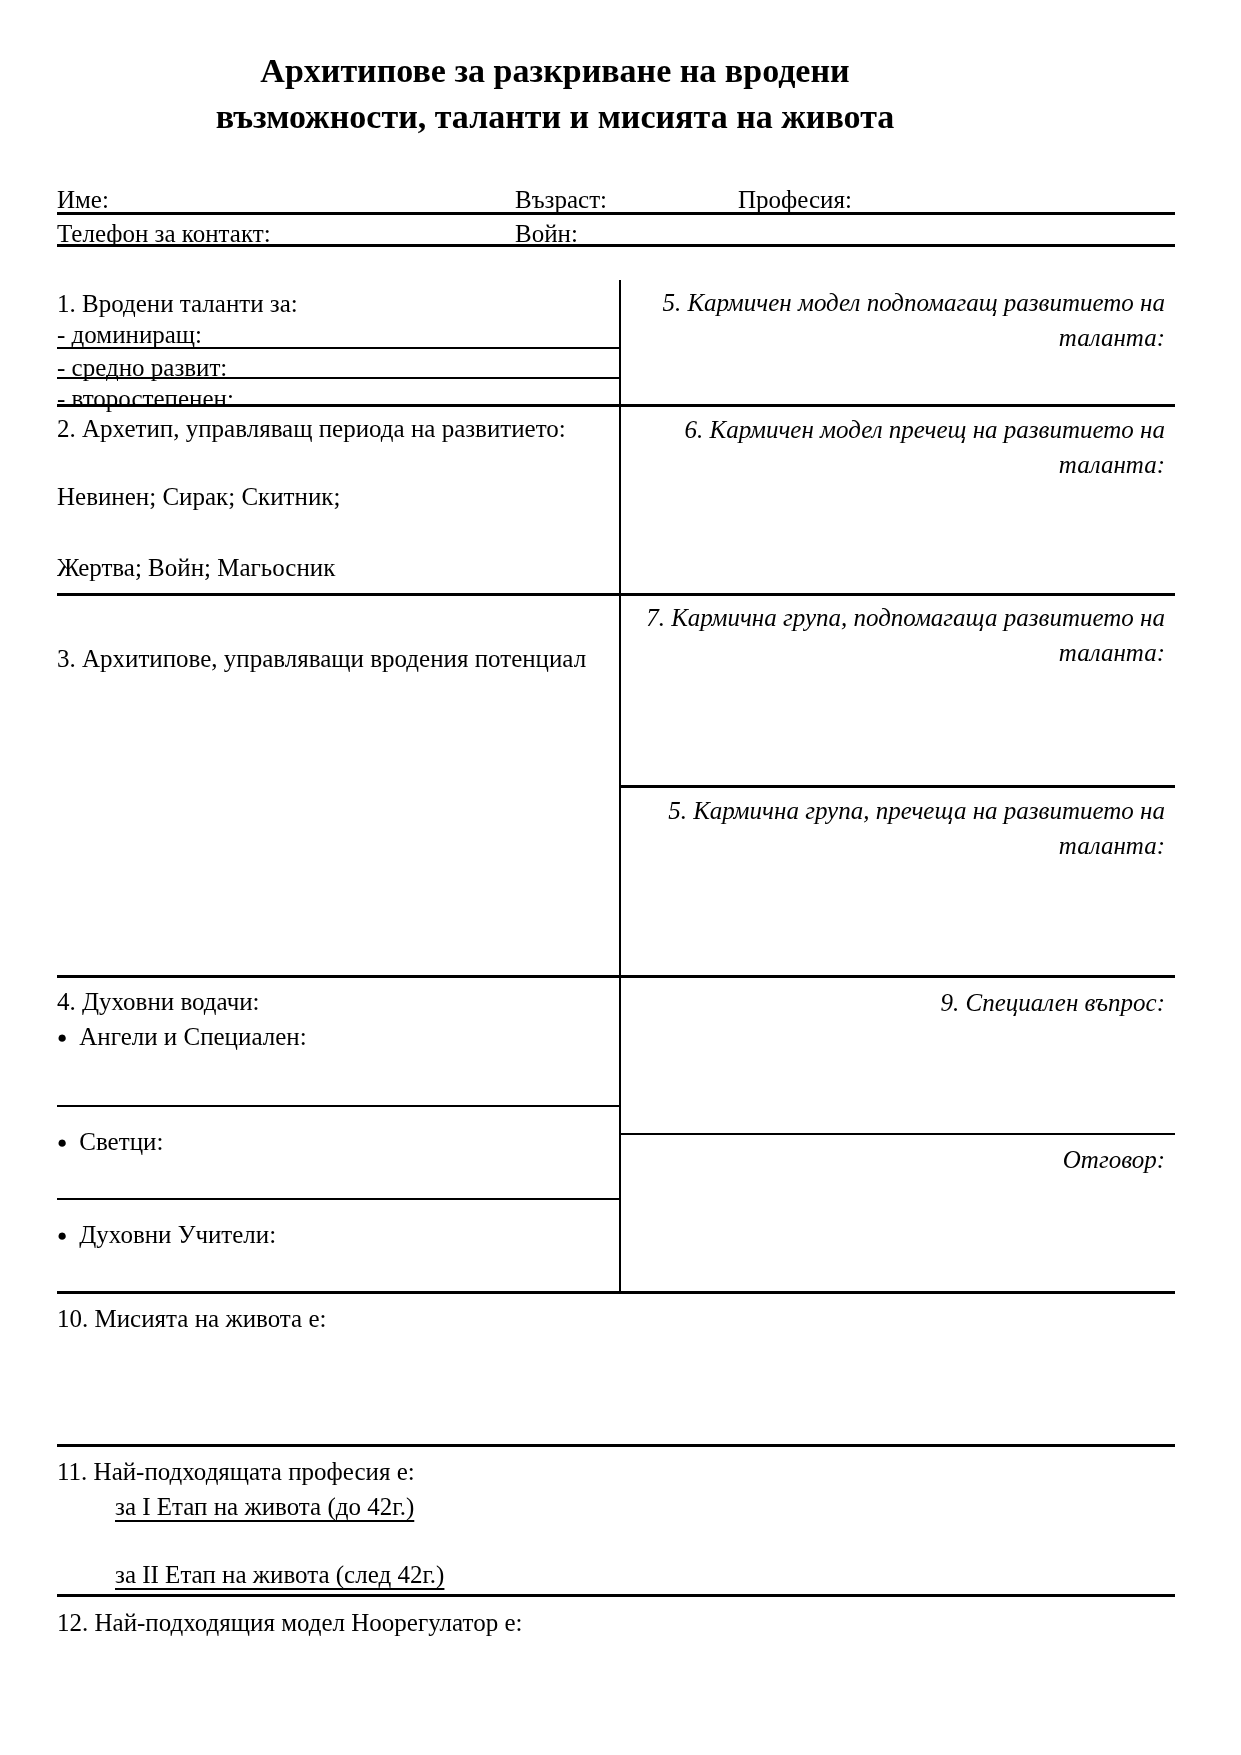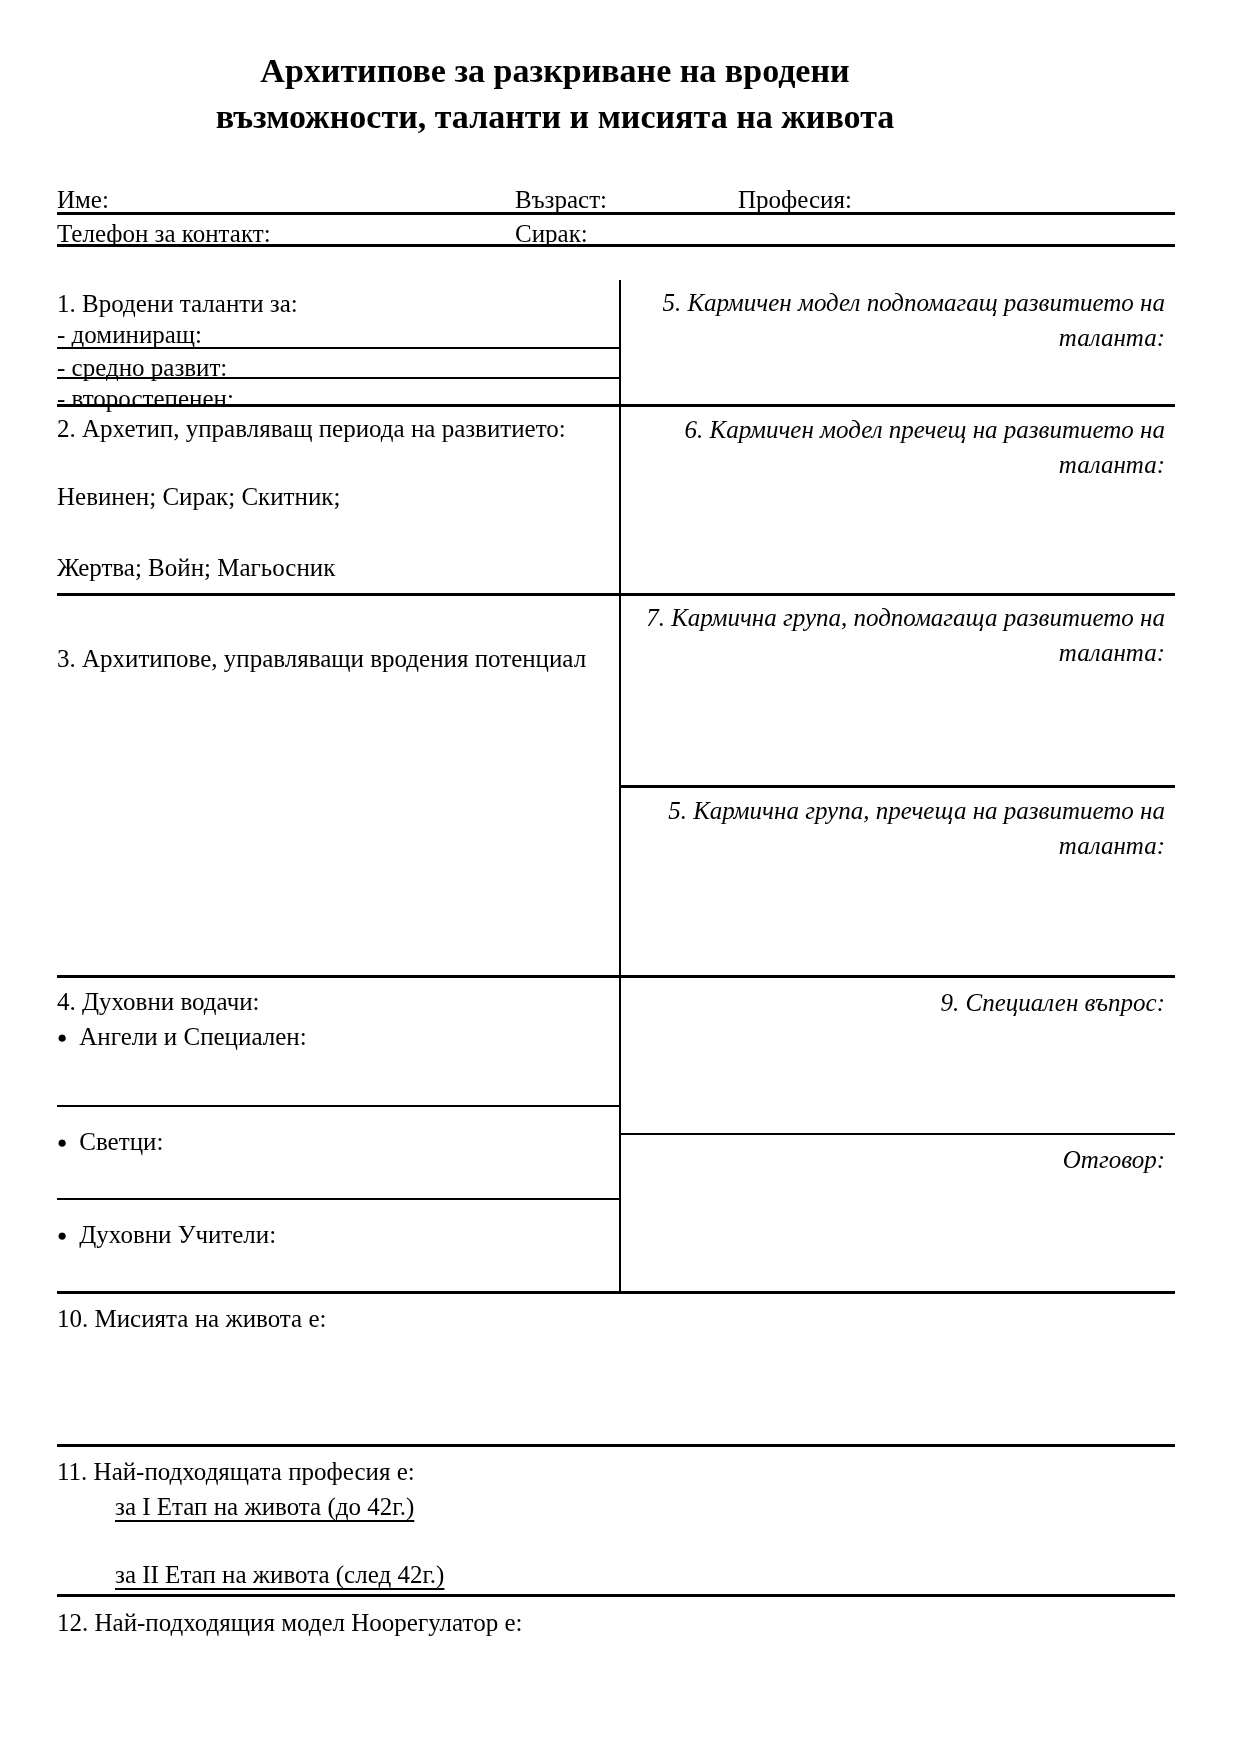--- a/index.html
+++ b/index.html
@@ -30,21 +30,21 @@
   <div>Архитипове за разкриване на вродени</div>
   <div>възможности, таланти и мисията на живота</div>
 </div>
 
 <span class="abs txt" style="left:57px;top:183px;">Име:</span>
 <span class="abs txt" style="left:515px;top:183px;">Възраст:</span>
 <span class="abs txt" style="left:714px;top:183px;margin-left:24px;">Професия:</span>
 <div class="hline" style="left:57px;top:212px;width:1118px;height:3px;"></div>
 
 <span class="abs txt" style="left:57px;top:217px;">Телефон за контакт:</span>
-<span class="abs txt" style="left:515px;top:217px;">Сирак:</span>
+<span class="abs txt" style="left:515px;top:217px;">Войн:</span>
 <div class="hline" style="left:57px;top:244px;width:1118px;height:3px;"></div>
 
 <div class="vline" style="left:619px;top:280px;width:2px;height:1011px;"></div>
 
 <div class="hline" style="left:57px;top:347px;width:562px;height:2px;"></div>
 <div class="hline" style="left:57px;top:377px;width:562px;height:2px;"></div>
 <div class="hline" style="left:57px;top:404px;width:1118px;height:3px;"></div>
 <div class="hline" style="left:57px;top:593px;width:1118px;height:3px;"></div>
 <div class="hline" style="left:619px;top:785px;width:556px;height:3px;"></div>
 <div class="hline" style="left:57px;top:975px;width:1118px;height:3px;"></div>

